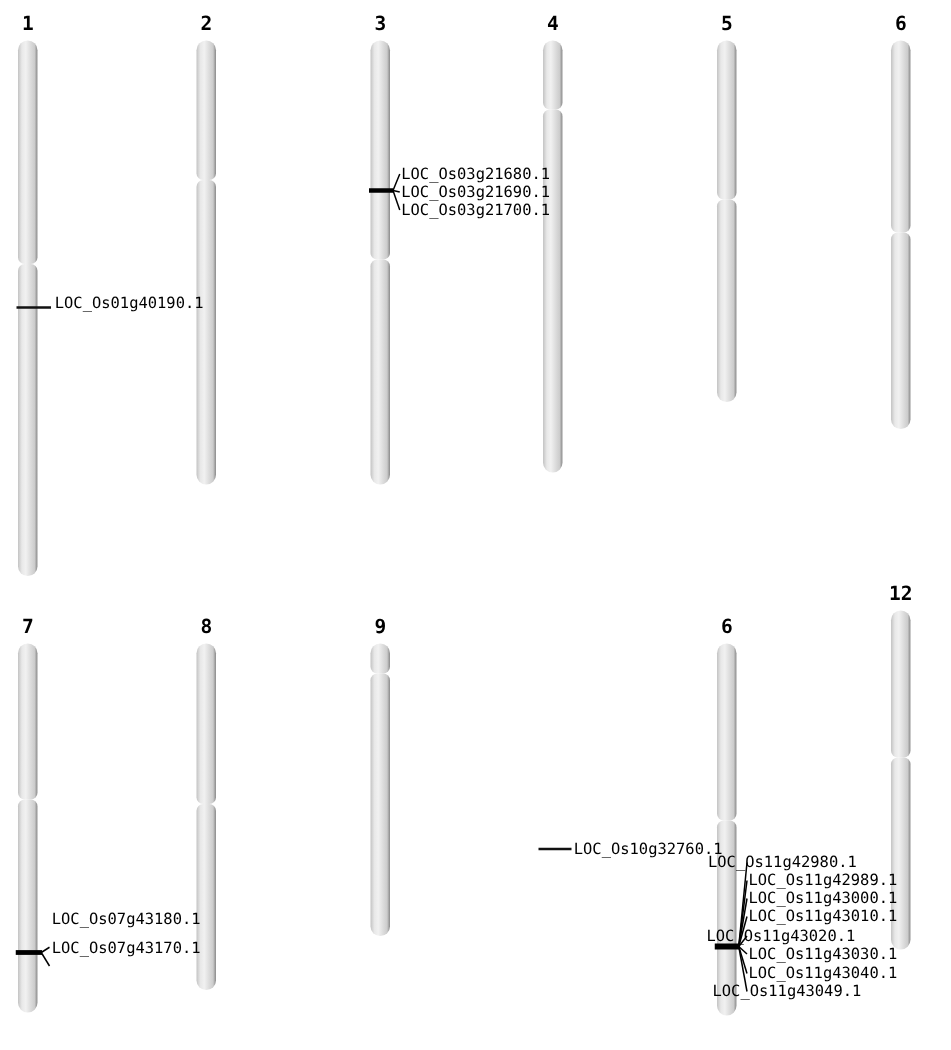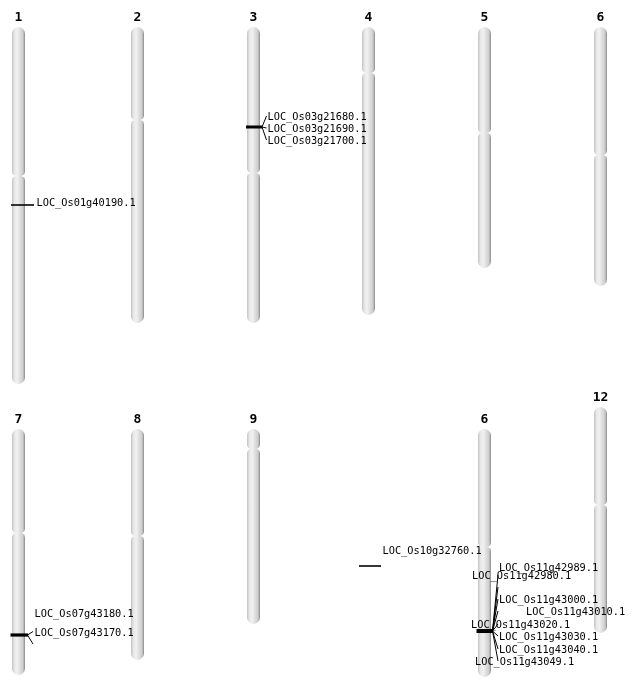--- a/index.html
+++ b/index.html
@@ -121,24 +121,24 @@
 
   <div class="glabel" style="left:36.5px;top:202px">LOC_Os01g40190.1</div>
 
   <div class="glabel" style="left:267.5px;top:116px">LOC_Os03g21680.1</div>
   <div class="glabel" style="left:267.5px;top:128px">LOC_Os03g21690.1</div>
   <div class="glabel" style="left:267.5px;top:140px">LOC_Os03g21700.1</div>
 
   <div class="glabel" style="left:34.5px;top:631.5px">LOC_Os07g43170.1</div>
   <div class="glabel" style="left:34.5px;top:613px">LOC_Os07g43180.1</div>
 
-  <div class="glabel" style="left:382.5px;top:550px">LOC_Os10g32760.1</div>
+  <div class="glabel" style="left:382.5px;top:566px">LOC_Os10g32760.1</div>
 
   <div class="glabel" style="left:472px;top:575px">LOC_Os11g42980.1</div>
-  <div class="glabel" style="left:499px;top:567px">LOC_Os11g42989.1</div>
+  <div class="glabel" style="left:499px;top:587px">LOC_Os11g42989.1</div>
   <div class="glabel" style="left:499px;top:599px">LOC_Os11g43000.1</div>
-  <div class="glabel" style="left:526px;top:611px">LOC_Os11g43010.1</div>
+  <div class="glabel" style="left:499px;top:611px">LOC_Os11g43010.1</div>
   <div class="glabel" style="left:471px;top:624px">LOC_Os11g43020.1</div>
   <div class="glabel" style="left:499px;top:636px">LOC_Os11g43030.1</div>
   <div class="glabel" style="left:499px;top:649px">LOC_Os11g43040.1</div>
   <div class="glabel" style="left:475px;top:661px">LOC_Os11g43049.1</div>
 
 </div>
 
 </body></html>

